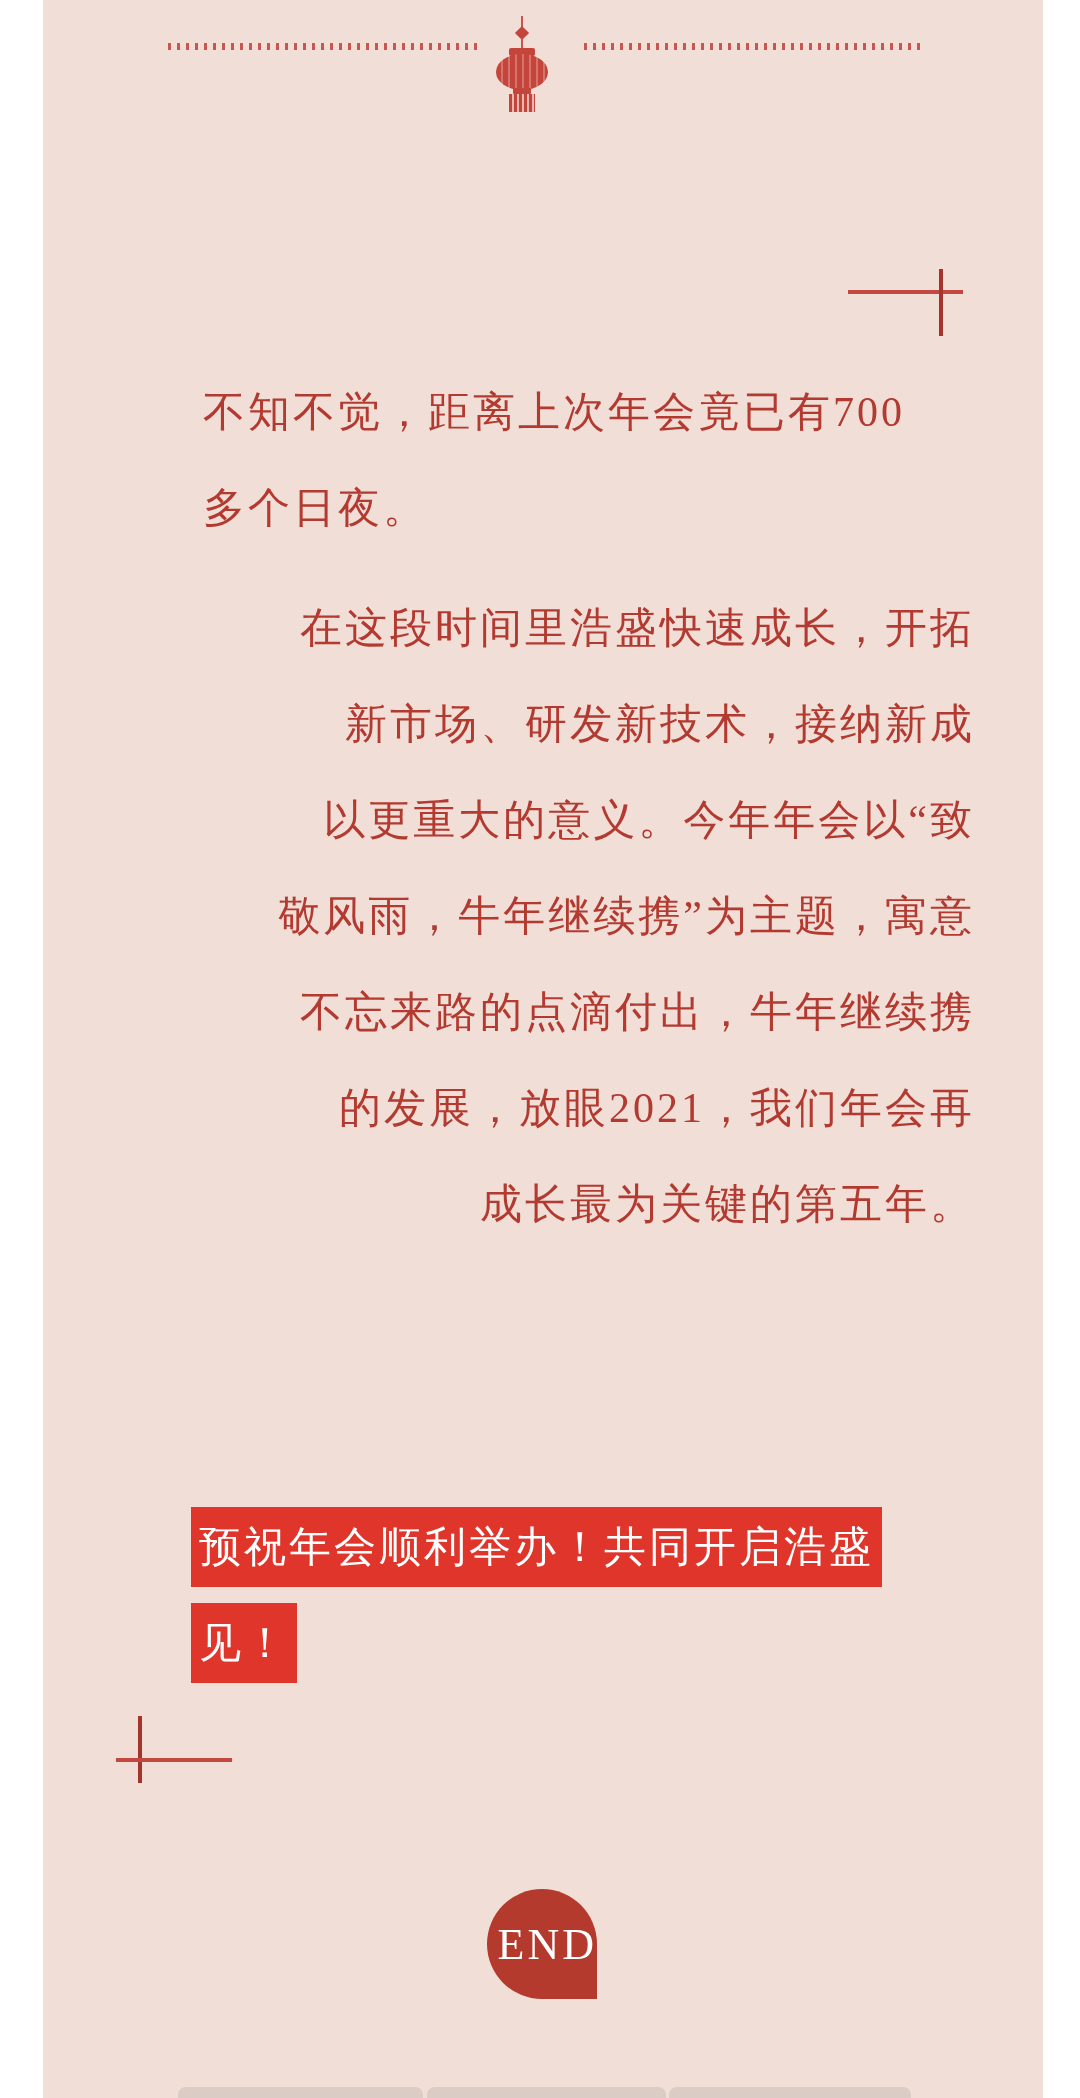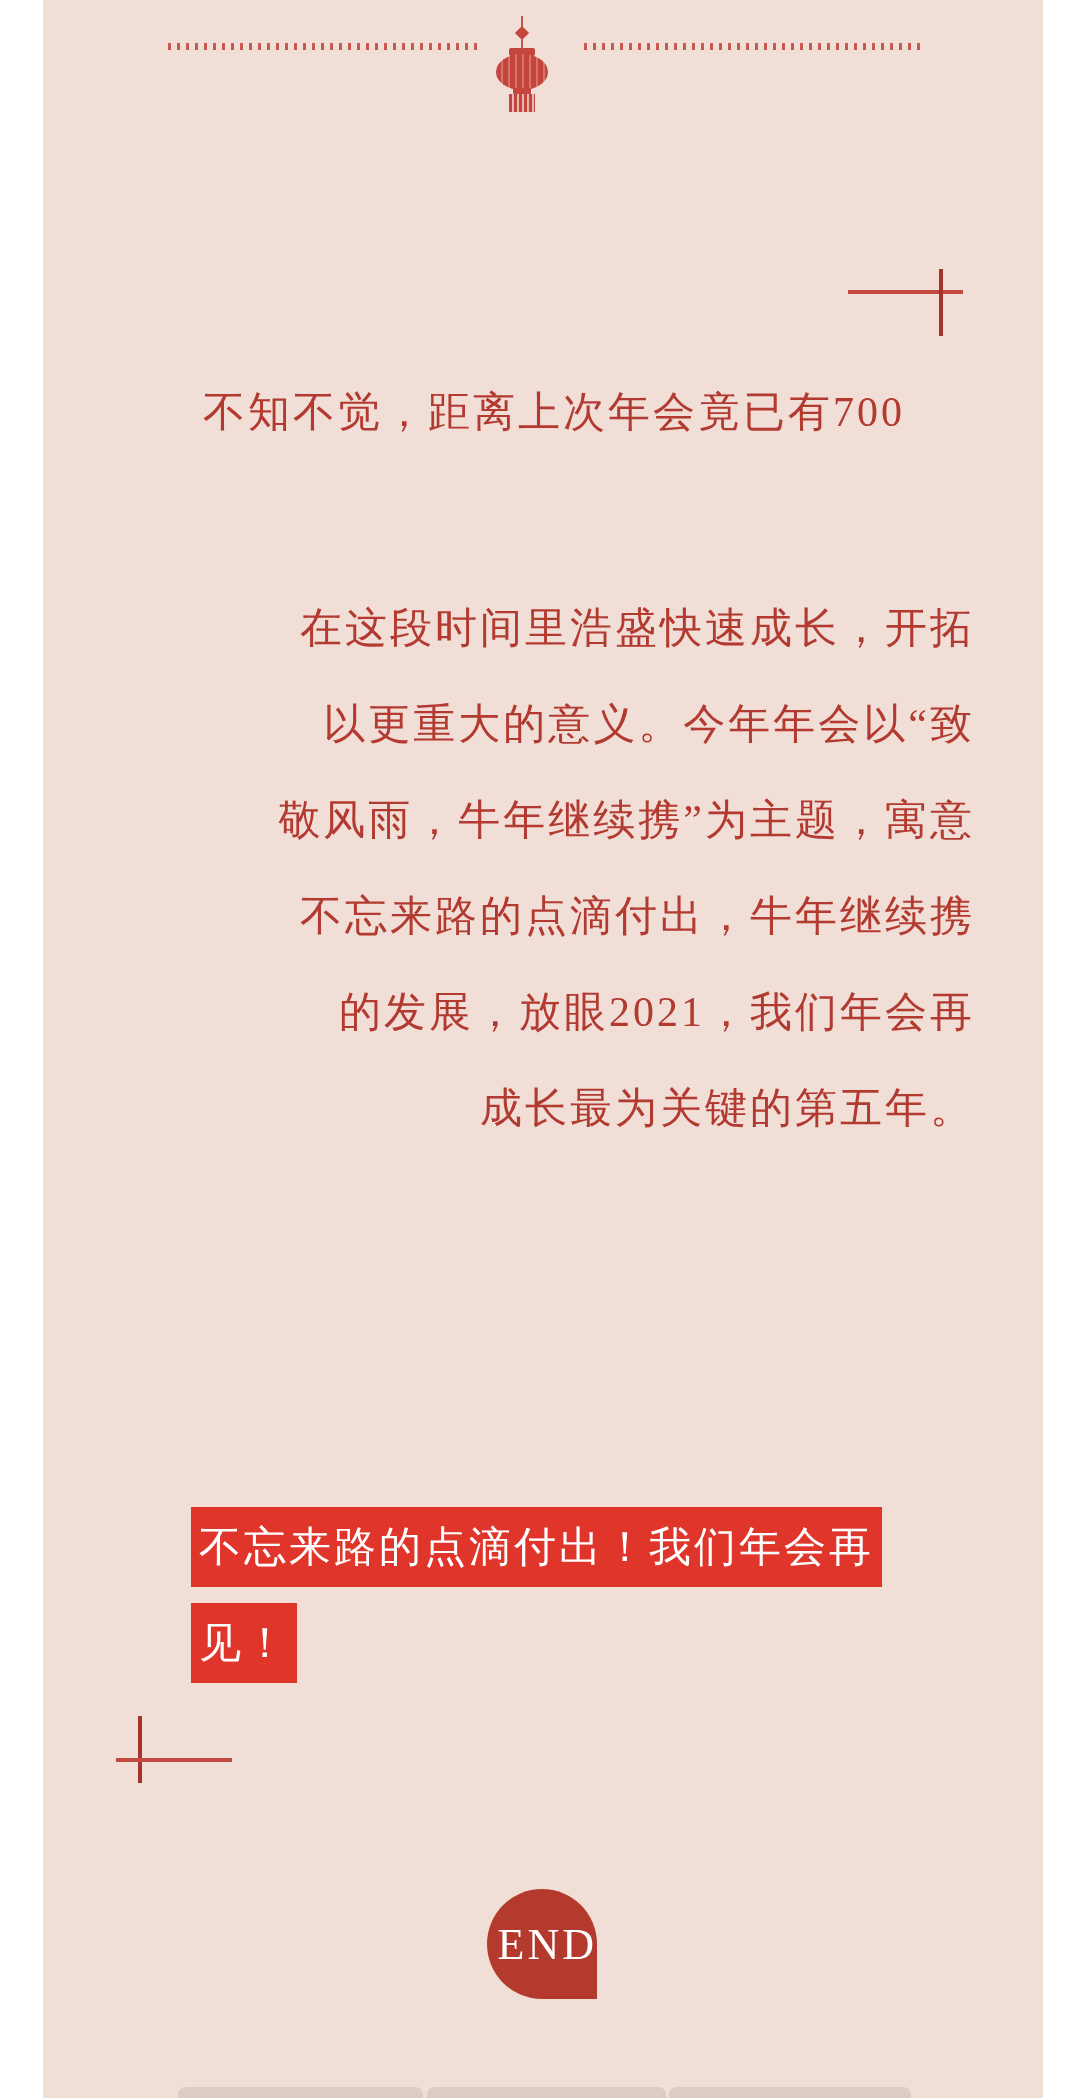--- a/index.html
+++ b/index.html
@@ -126,32 +126,34 @@
     <div class="body"></div>
     <div class="cap-bottom"></div>
     <div class="tassel"></div>
   </div>
 
   <div class="mark h tr-h"></div>
   <div class="mark v tr-v"></div>
 
   <div class="para para-1">
     <div>不知不觉，距离上次年会竟已有700</div>
+    <div>多个日夜。</div>
   </div>
 
   <div class="para para-2">
     <div>在这段时间里浩盛快速成长，开拓</div>
+    <div>新市场、研发新技术，接纳新成</div>
     <div>以更重大的意义。今年年会以“致</div>
     <div>敬风雨，牛年继续携”为主题，寓意</div>
     <div>不忘来路的点滴付出，牛年继续携</div>
     <div>的发展，放眼2021，我们年会再</div>
     <div>成长最为关键的第五年。</div>
   </div>
 
-  <div class="hl-line hl-1">不忘来路的点滴付出！我们年会再</div>
+  <div class="hl-line hl-1">预祝年会顺利举办！共同开启浩盛</div>
   <div class="hl-line hl-2">见！</div>
 
   <div class="mark v bl-v"></div>
   <div class="mark h bl-h"></div>
 
   <div class="end-badge">
     <span>END</span>
   </div>
 
   <div class="bar-seg seg-1"></div>

